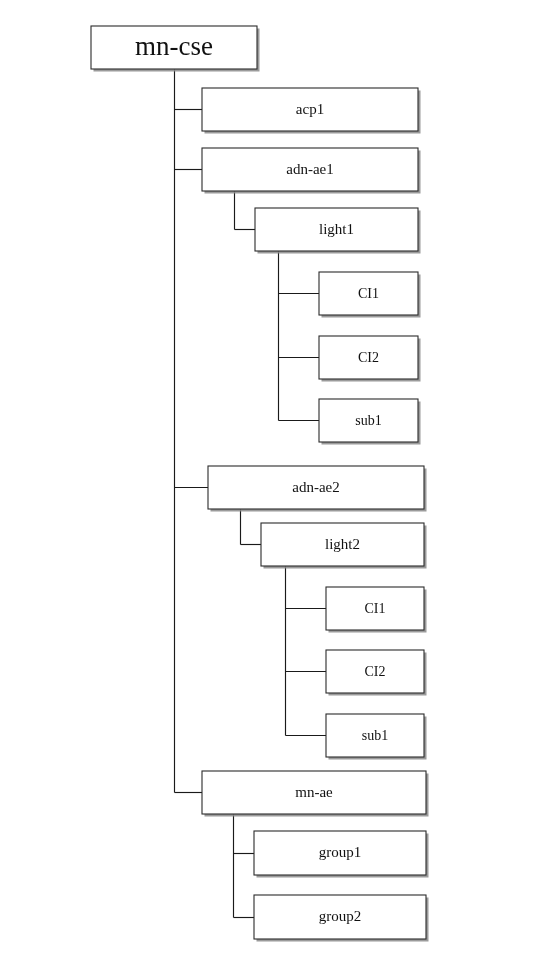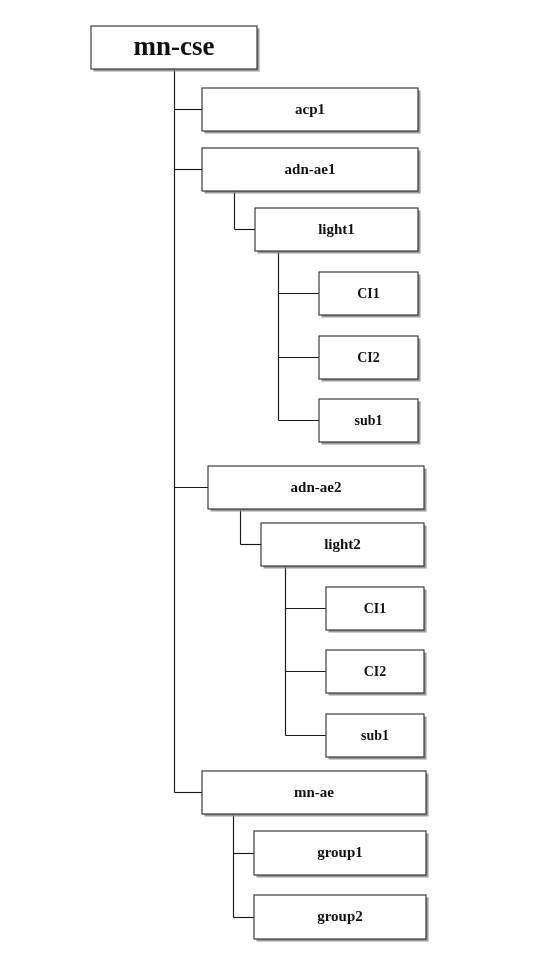--- a/index.html
+++ b/index.html
@@ -10,21 +10,20 @@
   body {
     width: 560px;
     height: 963px;
     font-family: "Liberation Serif", "DejaVu Serif", serif;
     overflow: hidden;
   }
   #diagram-root {
     position: relative;
     width: 512px;
     height: 963px;
-    font-weight: bold;
   }
   svg#tree-svg {
     position: absolute;
     top: 0;
     left: 0;
     width: 560px;
     height: 963px;
     display: block;
   }
   .node-box {

